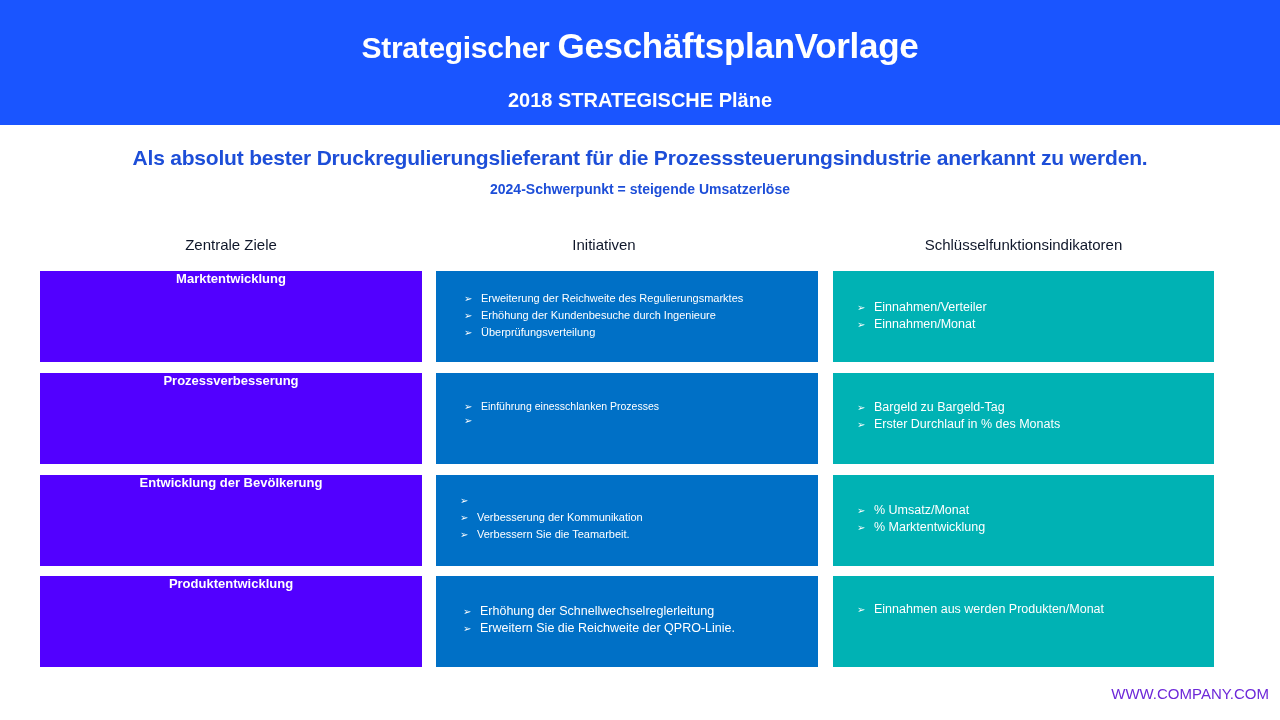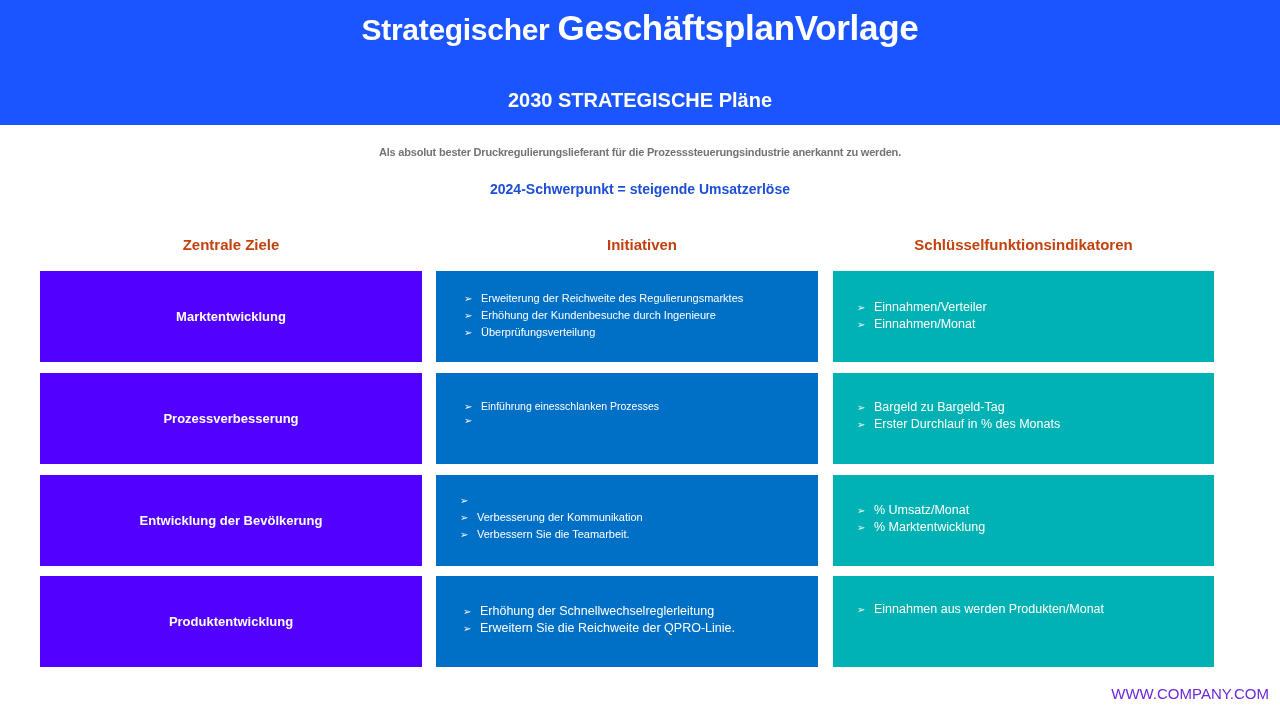--- a/index.html
+++ b/index.html
@@ -4,52 +4,52 @@
   <style>
     * { box-sizing: border-box; margin: 0; padding: 0; }
     html, body { width: 1280px; height: 720px; background: #ffffff; overflow: hidden; }
     body { position: relative; font-family: "Liberation Sans", "DejaVu Sans", sans-serif; }
 
     .header {
       position: absolute; left: 0; top: 0; width: 1280px; height: 125px;
       background: #1a55ff; color: #ffffff; text-align: center;
     }
     .header .title {
-      position: absolute; left: 0; right: 0; top: 8px;
+      position: absolute; left: 0; right: 0; top: 26px;
       font-size: 30px; font-weight: bold; letter-spacing: -0.3px;
     }
     .header .title .big { font-size: 35px; }
     .header .subtitle {
       position: absolute; left: 0; right: 0; top: 89px;
       font-size: 20px; font-weight: bold;
     }
 
     .vision {
       position: absolute; left: 0; right: 0; top: 146px; text-align: center;
-      color: #737373; font-size: 11px; font-weight: bold; letter-spacing: -0.2px;
+      color: #1d4ed8; font-size: 21px; font-weight: bold; letter-spacing: -0.2px;
     }
     .focus {
       position: absolute; left: 0; right: 0; top: 181px; text-align: center;
       color: #1d4ed8; font-size: 14px; font-weight: bold;
     }
 
     .col-head {
       position: absolute; top: 236px; text-align: center;
-      color: #c2410c; font-size: 15px; font-weight: bold;
+      color: #0f172a; font-size: 15px; font-weight: normal;
     }
     .col-head.c1 { left: 40px; width: 382px; }
-    .col-head.c2 { left: 451px; width: 382px; }
+    .col-head.c2 { left: 413px; width: 382px; }
     .col-head.c3 { left: 833px; width: 381px; }
 
     .box {
       position: absolute; height: 91px; color: #ffffff;
     }
     .goal {
       left: 40px; width: 382px; background: #5200ff;
-      display: flex; align-items: center; justify-content: center;
+      display: flex; align-items: flex-start; justify-content: center;
       font-size: 13px; font-weight: bold;
     }
     .init { left: 436px; width: 382px; background: #0070c6; }
     .kpi { left: 833px; width: 381px; background: #00b2b4; }
 
     .r1 { top: 271px; }
     .r2 { top: 373px; }
     .r3 { top: 475px; }
     .r4 { top: 576px; }
 
@@ -72,21 +72,21 @@
     .footer {
       position: absolute; right: 11px; top: 685px;
       color: #6d28d9; font-size: 15px;
     }
   </style>
 </head>
 <body>
 
 <div class="header">
   <div class="title"><span>Strategischer </span><span class="big">GeschäftsplanVorlage</span></div>
-  <div class="subtitle">2030 STRATEGISCHE Pläne</div>
+  <div class="subtitle">2018 STRATEGISCHE Pläne</div>
 </div>
 
 <div class="vision">Als absolut  bester  Druckregulierungslieferant  für die Prozesssteuerungsindustrie  anerkannt  zu werden.</div>
 <div class="focus">2024-Schwerpunkt = steigende Umsatzerlöse</div>
 
 <div class="col-head c1">Zentrale Ziele</div>
 <div class="col-head c2">Initiativen</div>
 <div class="col-head c3">Schlüsselfunktionsindikatoren</div>
 
 <div class="box goal r1">

